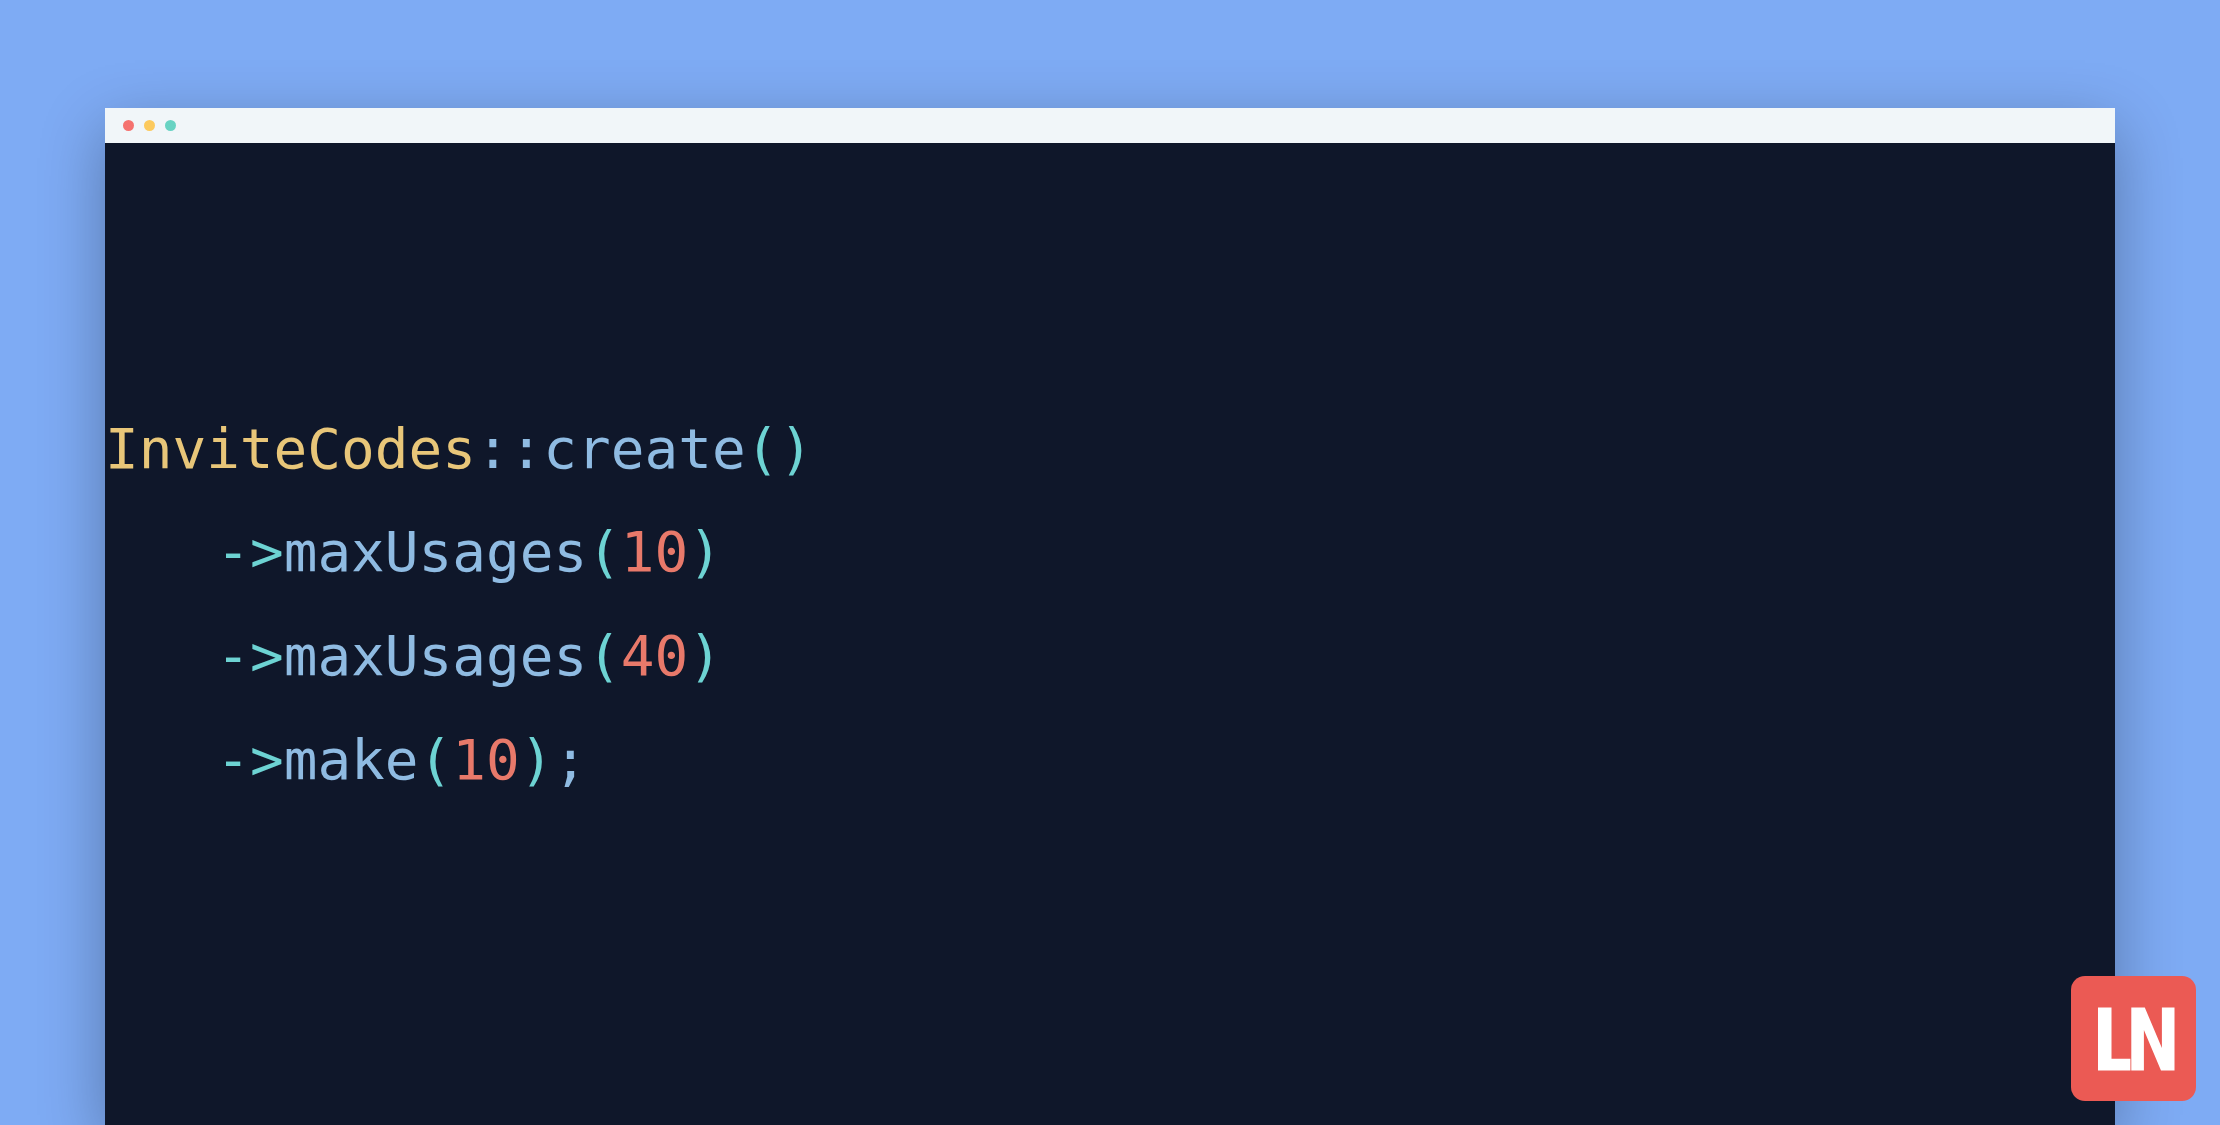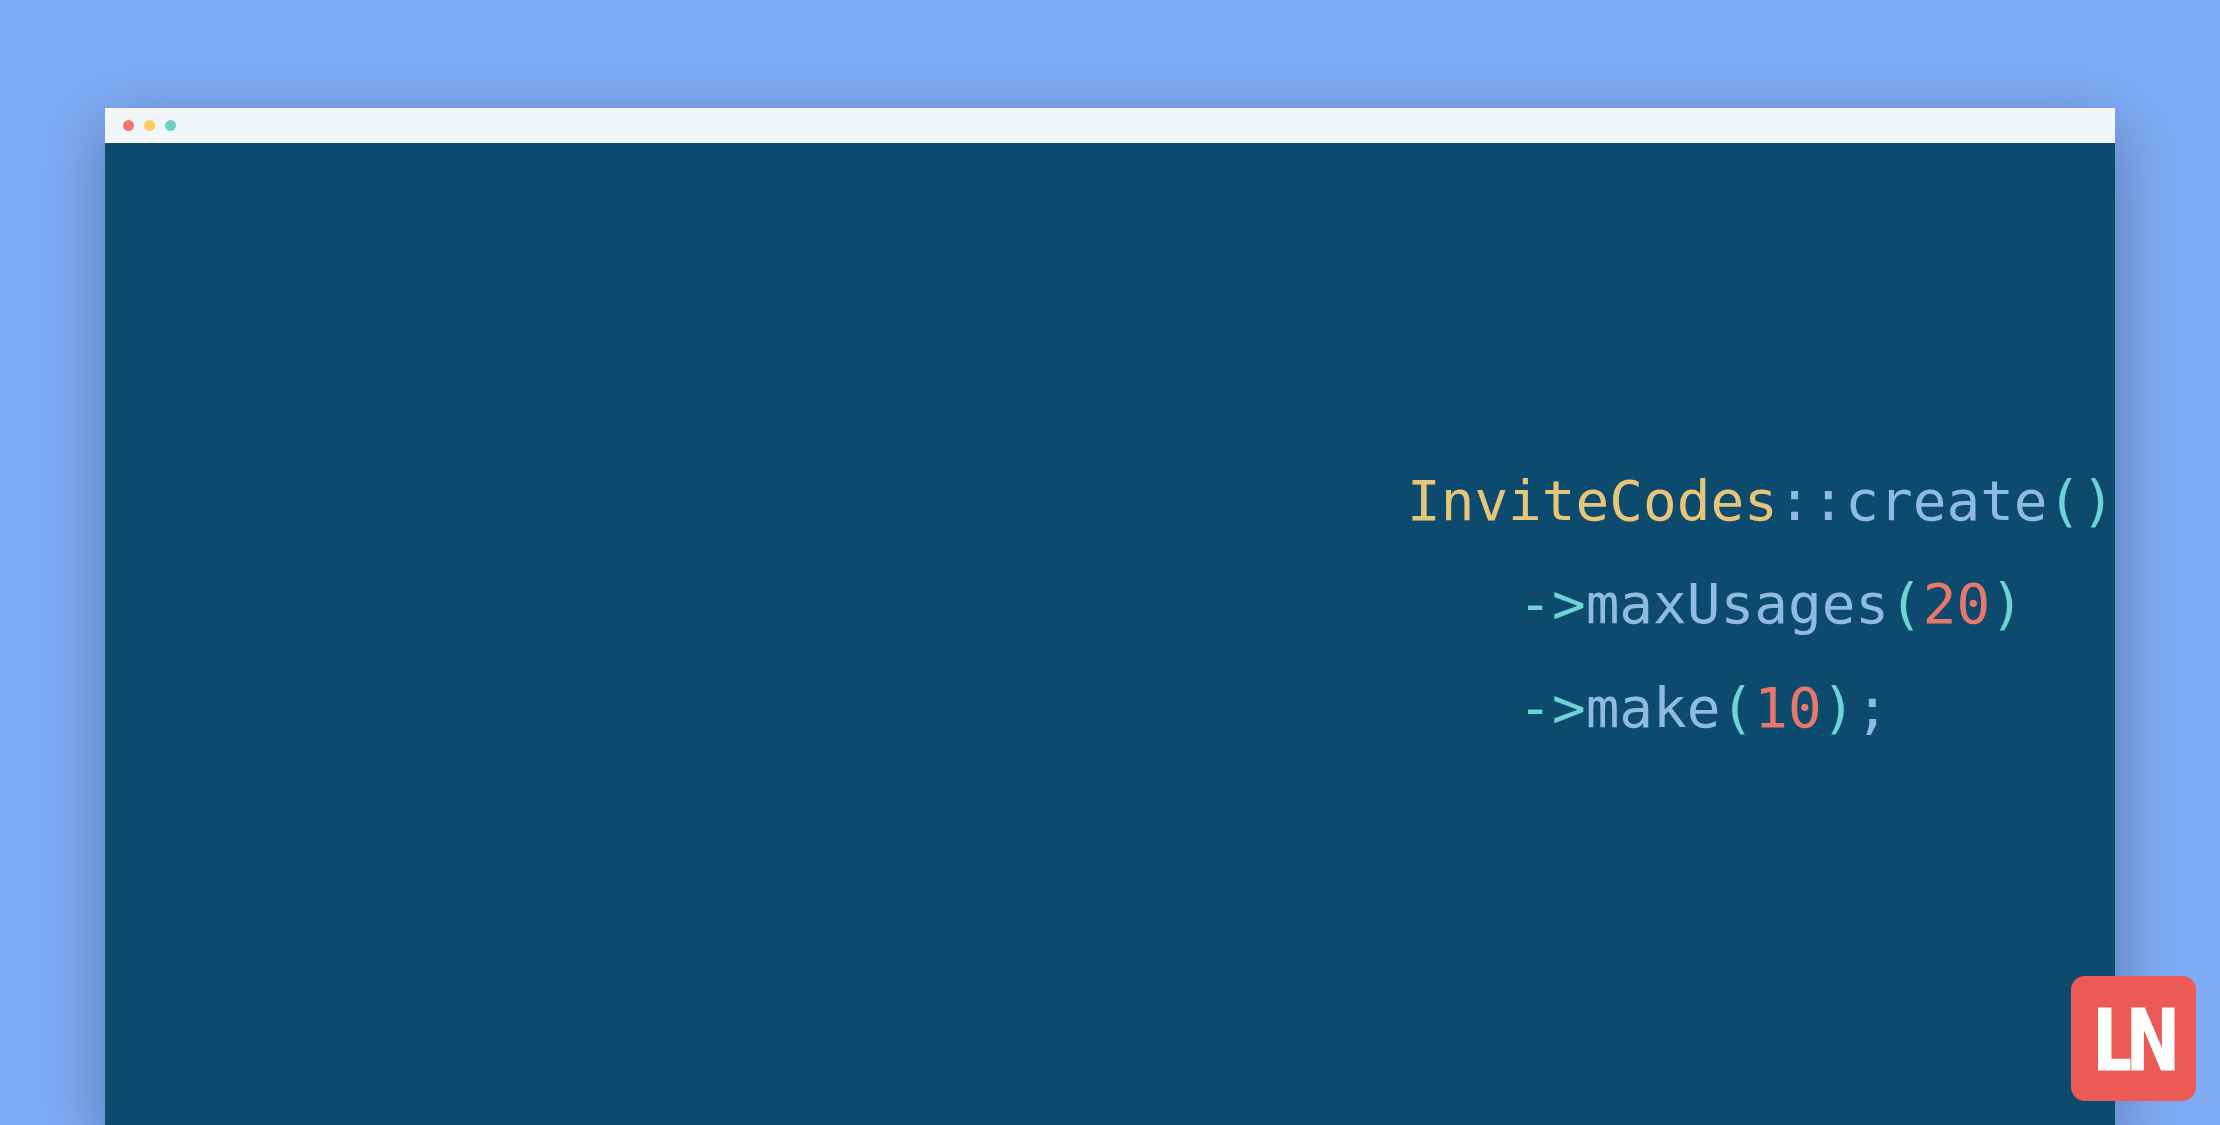--- a/index.html
+++ b/index.html
@@ -34,25 +34,25 @@
     }
     .dot {
       width: 11px;
       height: 11px;
       border-radius: 50%;
     }
     .dot-red { background: #f5726f; }
     .dot-yellow { background: #fcca5e; }
     .dot-green { background: #68d3c3; }
     .editor {
-      background: #0c4a6e;
+      background: #0f172a;
       height: 982px;
       display: flex;
       align-items: center;
-      justify-content: flex-end;
+      justify-content: flex-start;
       padding-bottom: 60px;
     }
     .code {
       font-size: 56px;
       line-height: 1.85;
       font-family: 'Menlo', 'Monaco', 'Consolas', monospace;
       font-weight: 500;
     }
     .code-line {
       white-space: pre;
@@ -90,21 +90,22 @@
 
 <div class="window">
   <div class="titlebar">
     <div class="dot dot-red"></div>
     <div class="dot dot-yellow"></div>
     <div class="dot dot-green"></div>
   </div>
   <div class="editor">
     <div class="code">
       <div class="code-line"><span class="tk-class">InviteCodes</span><span class="tk-scope">::</span><span class="tk-method">create</span><span class="tk-paren">(</span><span class="tk-paren">)</span></div>
-      <div class="code-line"><span class="indent"></span><span class="tk-arrow">-&gt;</span><span class="tk-method">maxUsages</span><span class="tk-paren">(</span><span class="tk-number">20</span><span class="tk-paren">)</span></div>
+      <div class="code-line"><span class="indent"></span><span class="tk-arrow">-&gt;</span><span class="tk-method">maxUsages</span><span class="tk-paren">(</span><span class="tk-number">10</span><span class="tk-paren">)</span></div>
+      <div class="code-line"><span class="indent"></span><span class="tk-arrow">-&gt;</span><span class="tk-method">maxUsages</span><span class="tk-paren">(</span><span class="tk-number">40</span><span class="tk-paren">)</span></div>
       <div class="code-line"><span class="indent"></span><span class="tk-arrow">-&gt;</span><span class="tk-method">make</span><span class="tk-paren">(</span><span class="tk-number">10</span><span class="tk-paren">)</span><span class="tk-semi">;</span></div>
     </div>
   </div>
 </div>
 
 <div class="logo">
   <svg viewBox="0 0 100 100">
     <path d="M 10 15 L 10 85 L 46 85 L 46 72 L 25 72 L 25 15 Z" fill="white"></path>
     <path d="M 47 15 L 47 85 L 61 85 L 61 40 L 80 85 L 95 85 L 95 15 L 81 15 L 81 60 L 62 15 Z" fill="white"></path>
   </svg>

